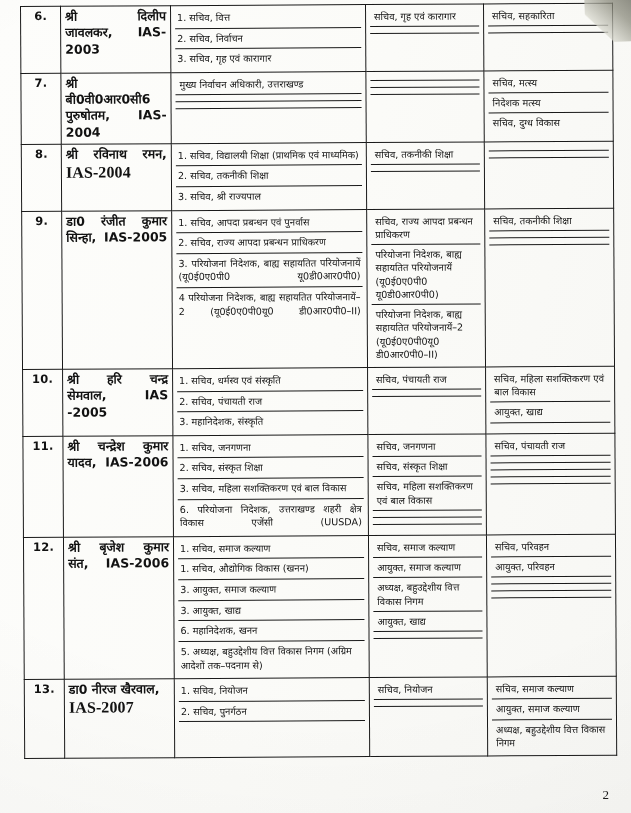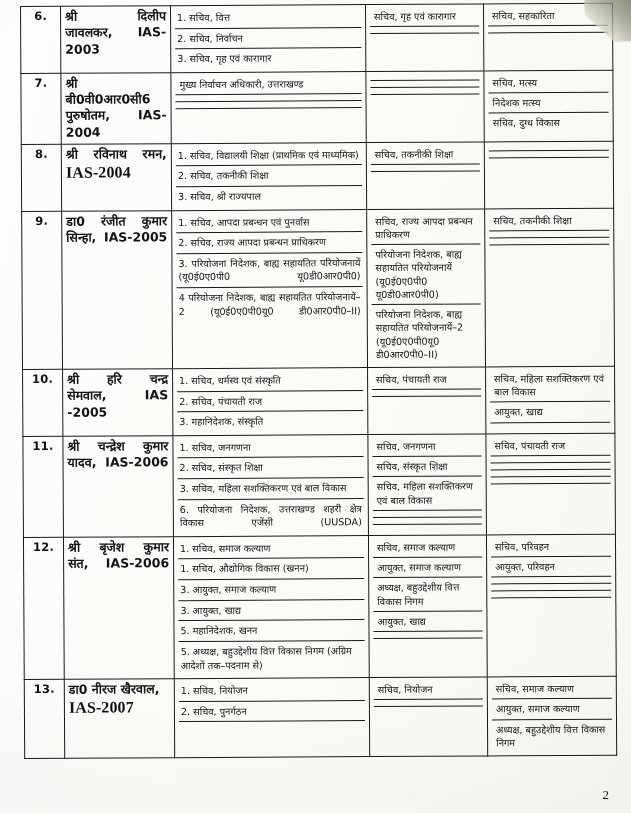--- a/index.html
+++ b/index.html
@@ -523,21 +523,21 @@
             <tr>
                   <td>1. सचिव, औद्योगिक विकास (खनन)</td>
                 </tr>
             <tr>
                   <td style="min-height:25px">3. आयुक्त, समाज कल्याण</td>
                 </tr>
             <tr>
                   <td>3. आयुक्त, खाद्य</td>
                 </tr>
             <tr>
-                  <td>5. महानिदेशक, खनन</td>
+                  <td>6. महानिदेशक, खनन</td>
                 </tr>
             <tr>
                   <td style="min-height:33px">5. अध्यक्ष, बहुउद्देशीय वित्त विकास निगम (अग्रिम आदेशों तक–पदनाम से)</td>
                 </tr>
           </tbody>
             </table>
         </td>
         <td class="stack-host">
           <table class="stack">
             <tbody>

